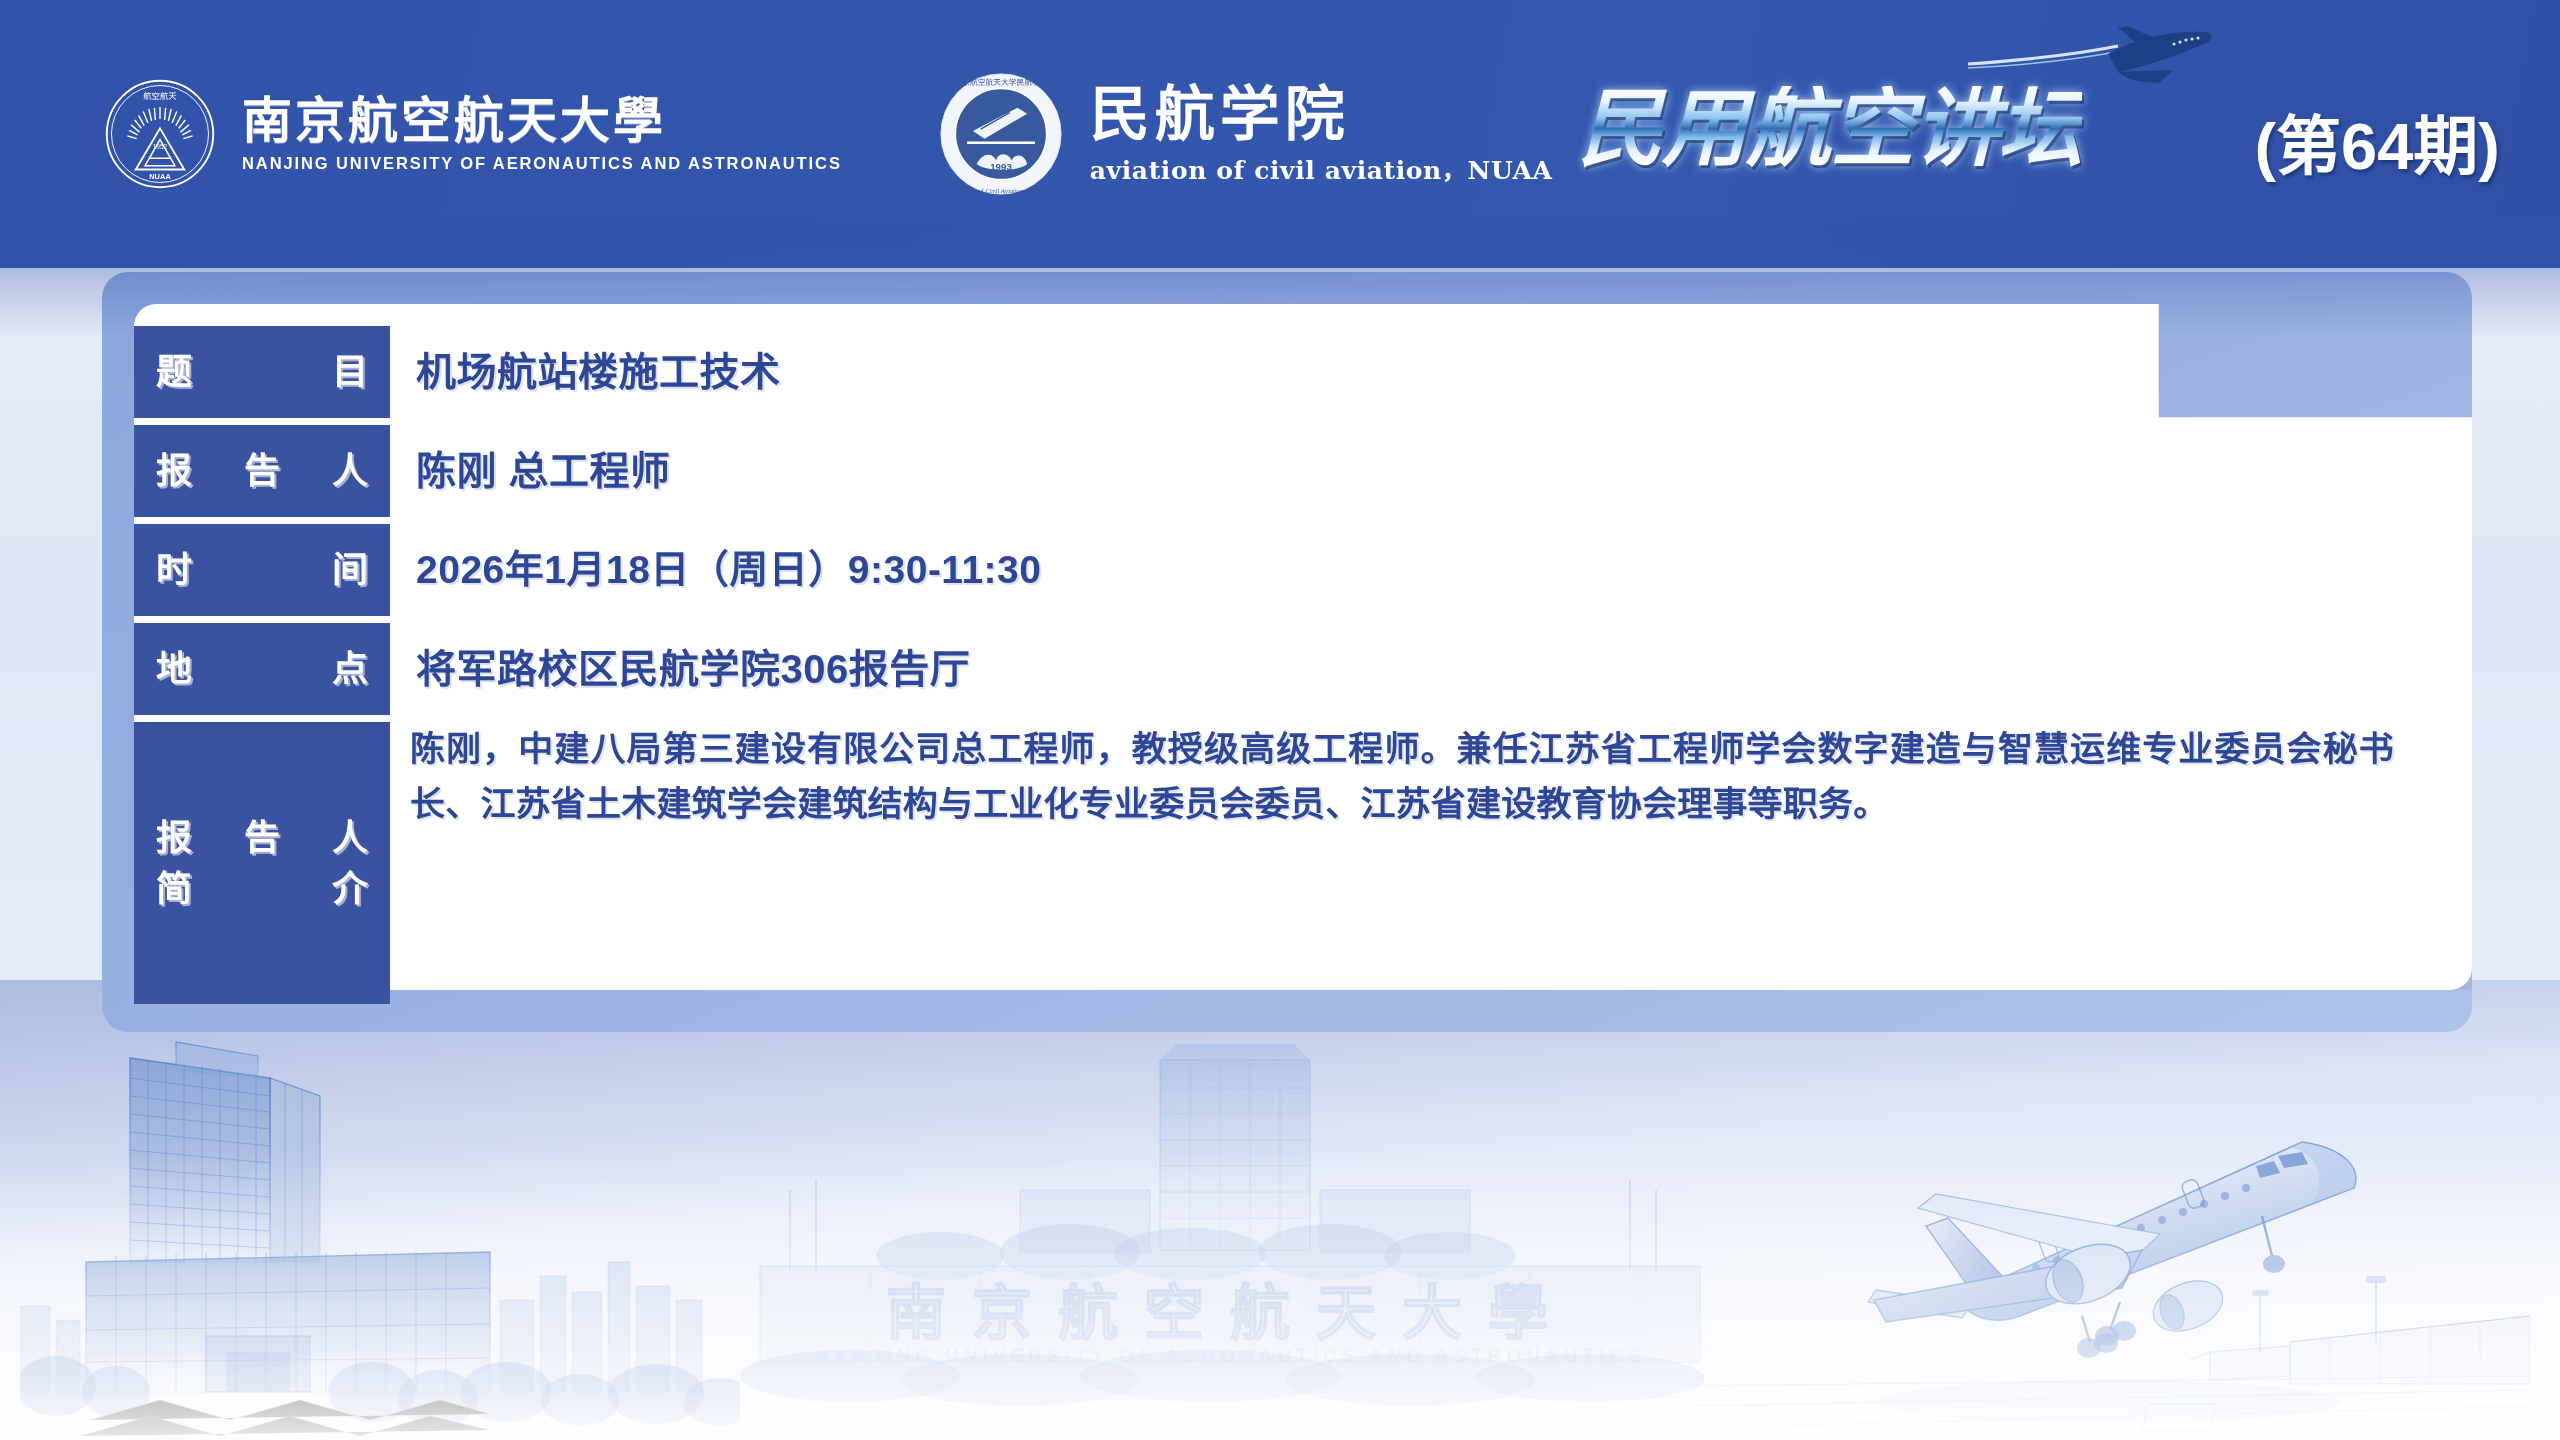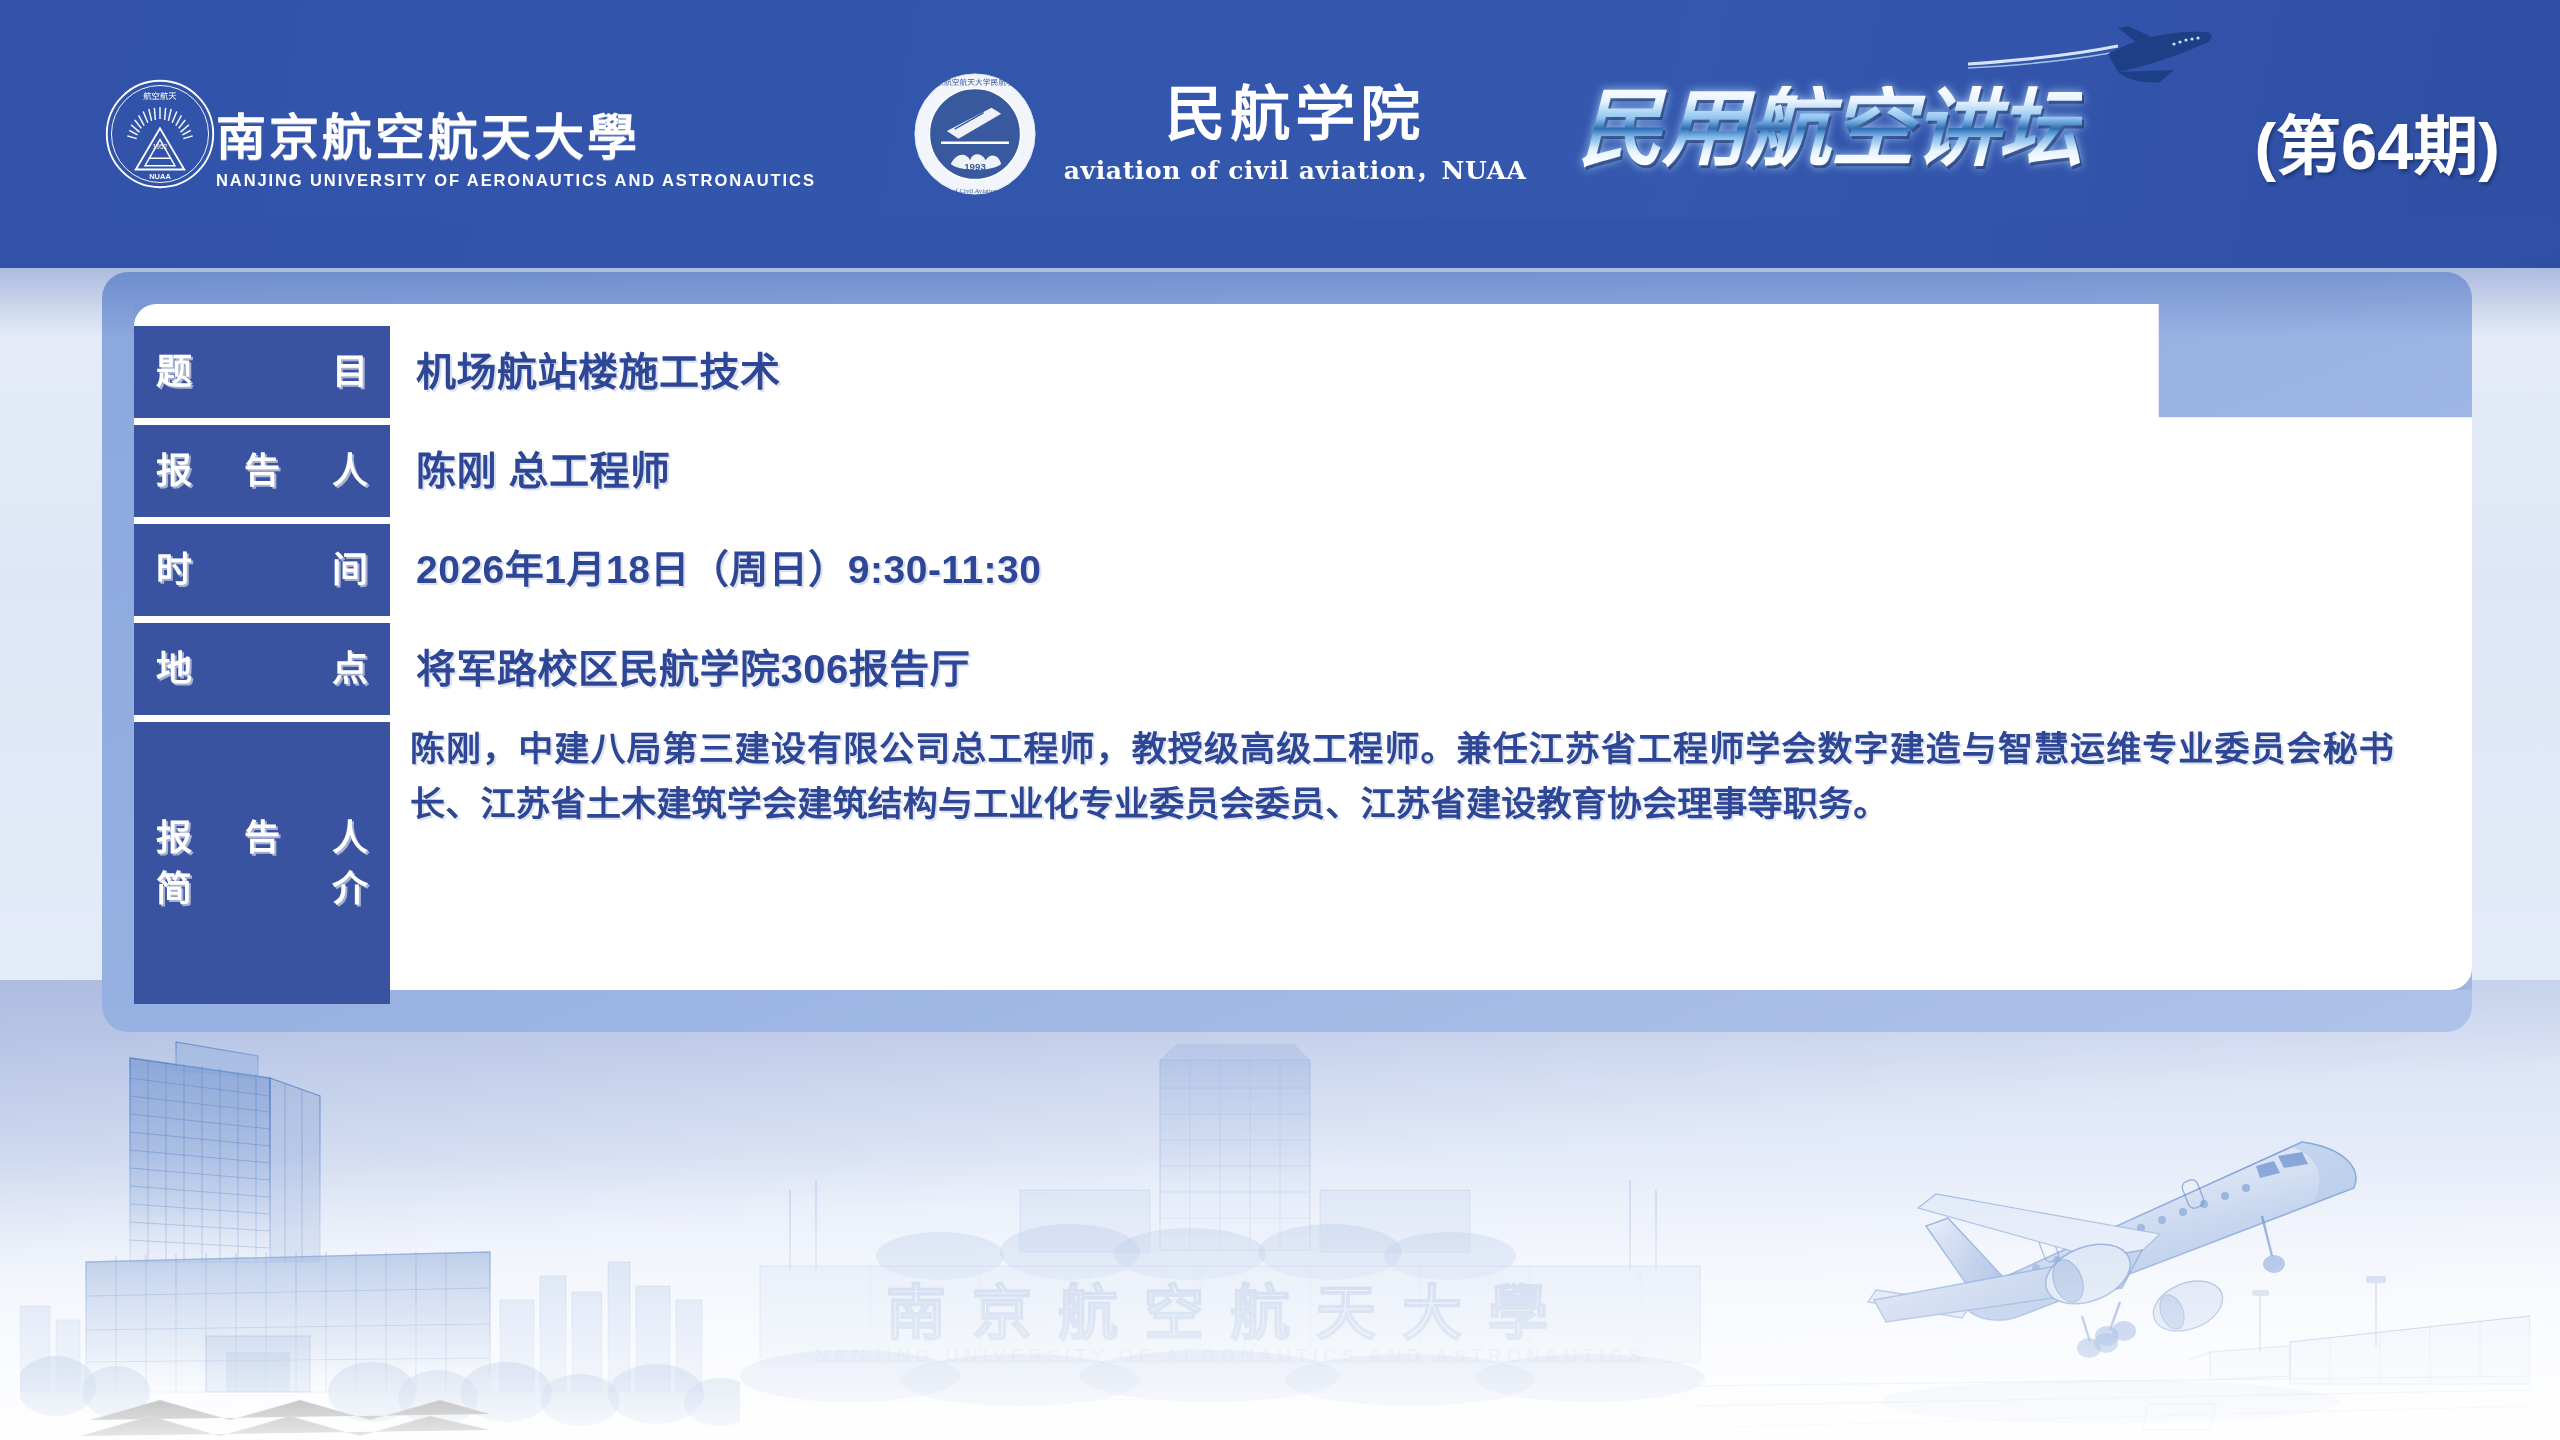--- a/index.html
+++ b/index.html
@@ -44,38 +44,38 @@
     display:flex; align-items:center;
     z-index:5;
   }
   .header:after{
     content:""; position:absolute; left:0; right:0; bottom:-70px; height:120px;
     background:linear-gradient(180deg,rgba(49,82,168,.55),rgba(49,82,168,0));
     pointer-events:none;
   }
 
   
-  .logo-nuaa { display:flex; align-items:flex-end; margin-left:104px; }
+  .logo-nuaa { display:flex; align-items:center; margin-left:104px; gap:26px; }
   .seal-nuaa { width:112px; height:112px; flex:none; }
   .nuaa-words { display:flex; flex-direction:column; gap:8px; }
   .nuaa-cn {
     font-family:"DejaVu Serif","Liberation Serif",serif;
     font-size:50px; font-weight:700; color:#fff; letter-spacing:3px;
     line-height:1; white-space:nowrap;
     text-shadow:0 1px 0 rgba(255,255,255,.35);
   }
   .nuaa-en {
     font-size:16.5px; font-weight:700; color:#fff; letter-spacing:1.9px;
     white-space:nowrap;
   }
 
   
   .logo-cca { display:flex; align-items:center; margin-left:96px; gap:26px; }
   .seal-cca { width:126px; height:126px; flex:none; }
-  .cca-words { display:flex; flex-direction:column; gap:4px; align-items:center; }
+  .cca-words { display:flex; flex-direction:column; gap:4px; }
   .cca-cn {
     font-family:"DejaVu Serif","Liberation Serif",serif;
     font-size:60px; font-weight:700; color:#fff; letter-spacing:5px;
     line-height:1.05; white-space:nowrap;
   }
   .cca-en {
     font-family:"DejaVu Serif","Liberation Serif",serif;
     font-size:25px; font-weight:700; color:#fff; letter-spacing:.6px;
     white-space:nowrap;
   }

